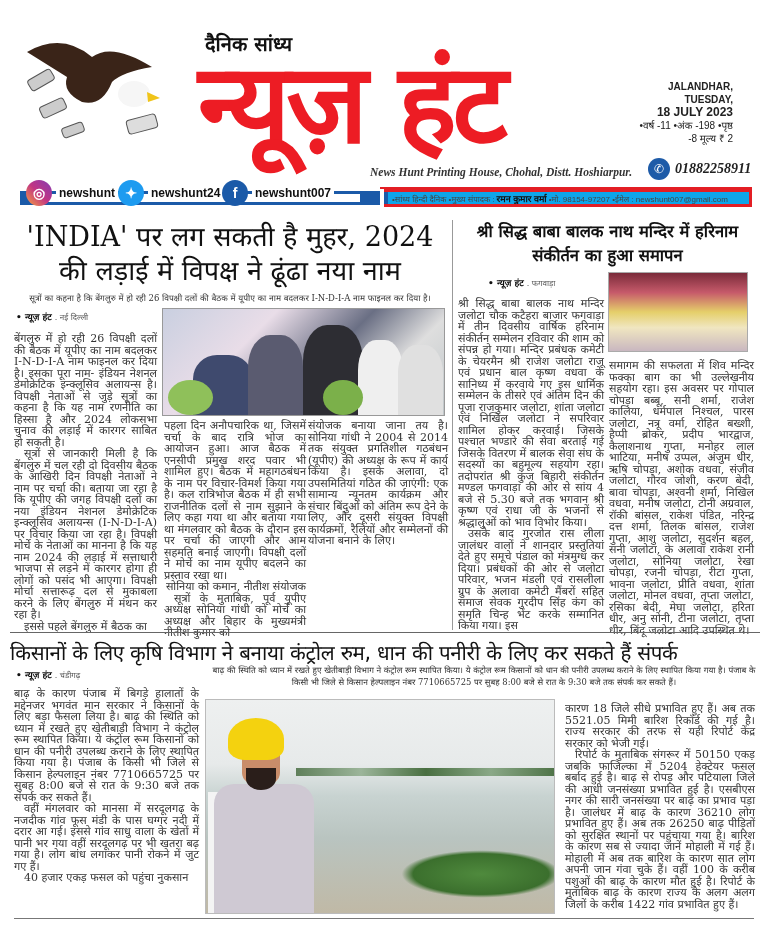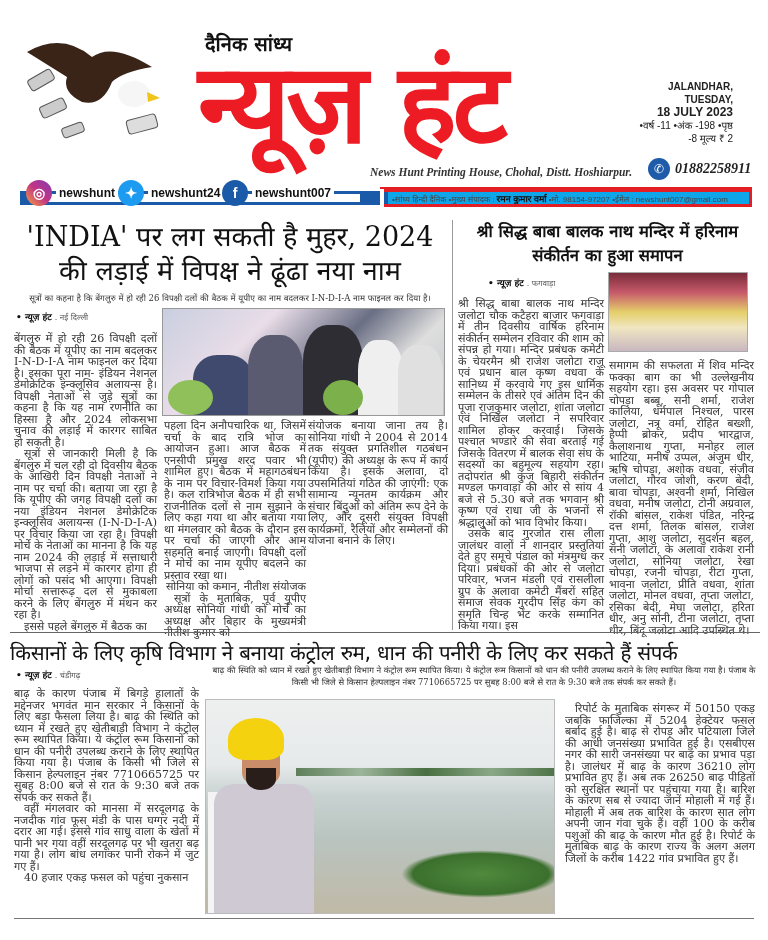--- a/index.html
+++ b/index.html
@@ -170,15 +170,16 @@
 <div class="abs photo3">
   <div class="trees"></div>
   <div class="bush"></div>
   <div class="shirt"></div>
   <div class="vest"></div>
   <div class="face"></div>
   <div class="beard"></div>
   <div class="turban"></div>
 </div>
 <div class="abs col" style="left:565px;top:703px;width:190px">
+  <p style="text-indent:0">कारण 18 जिले सीधे प्रभावित हुए हैं। अब तक 5521.05 मिमी बारिश रिकॉर्ड की गई है। राज्य सरकार की तरफ से यही रिपोर्ट केंद्र सरकार को भेजी गई।</p>
   <p>रिपोर्ट के मुताबिक संगरूर में 50150 एकड़ जबकि फाजिल्का में 5204 हेक्टेयर फसल बर्बाद हुई है। बाढ़ से रोपड़ और पटियाला जिले की आधी जनसंख्या प्रभावित हुई है। एसबीएस नगर की सारी जनसंख्या पर बाढ़ का प्रभाव पड़ा है। जालंधर में बाढ़ के कारण 36210 लोग प्रभावित हुए हैं। अब तक 26250 बाढ़ पीड़ितों को सुरक्षित स्थानों पर पहुंचाया गया है। बारिश के कारण सब से ज्यादा जानें मोहाली में गई हैं। मोहाली में अब तक बारिश के कारण सात लोग अपनी जान गंवा चुके हैं। वहीं 100 के करीब पशुओं की बाढ़ के कारण मौत हुई है। रिपोर्ट के मुताबिक बाढ़ के कारण राज्य के अलग अलग जिलों के करीब 1422 गांव प्रभावित हुए हैं।</p>
 </div>
 <div class="abs hline" style="left:14px;top:918px;width:740px;background:#777"></div>
 
 </body></html>

